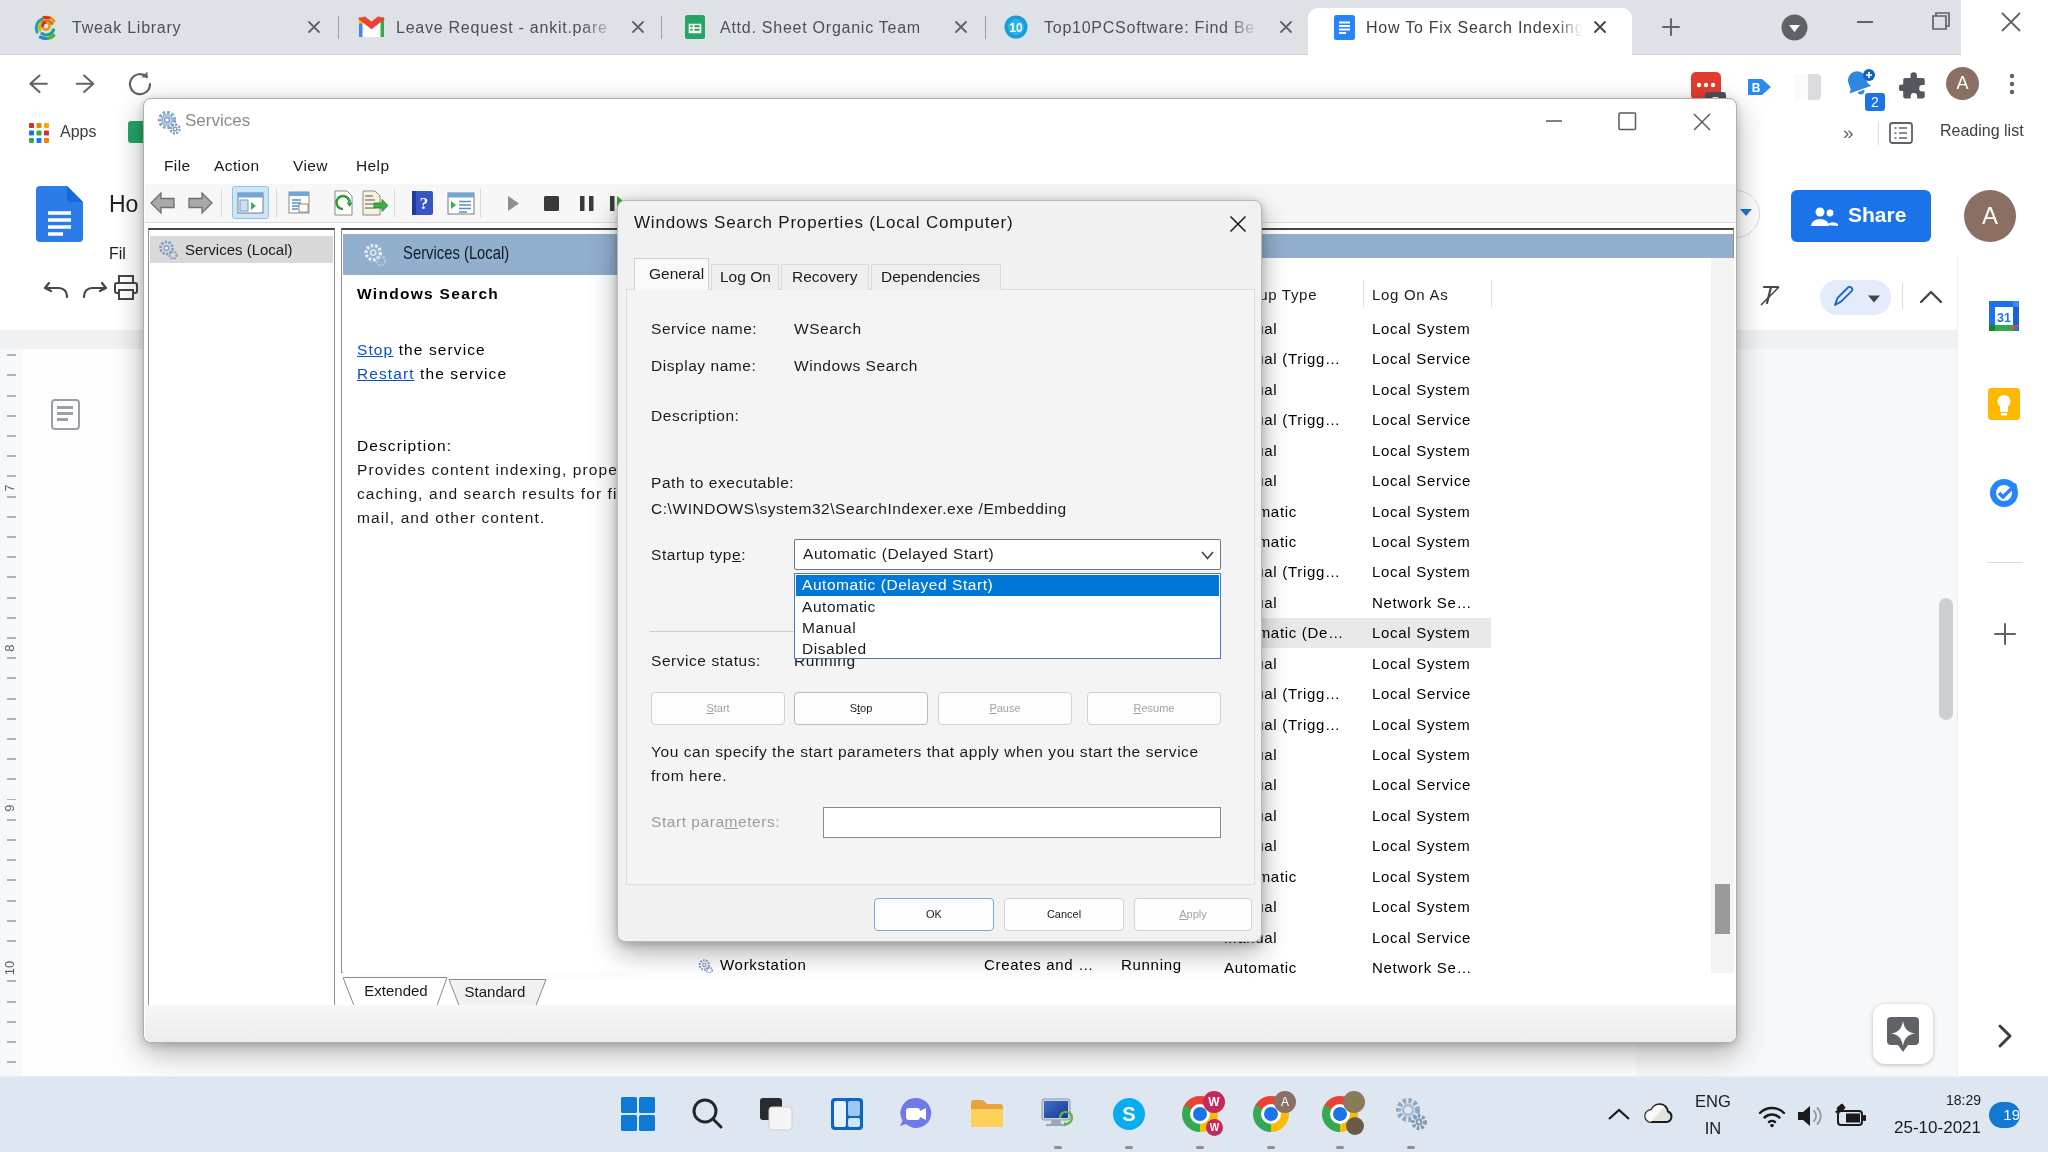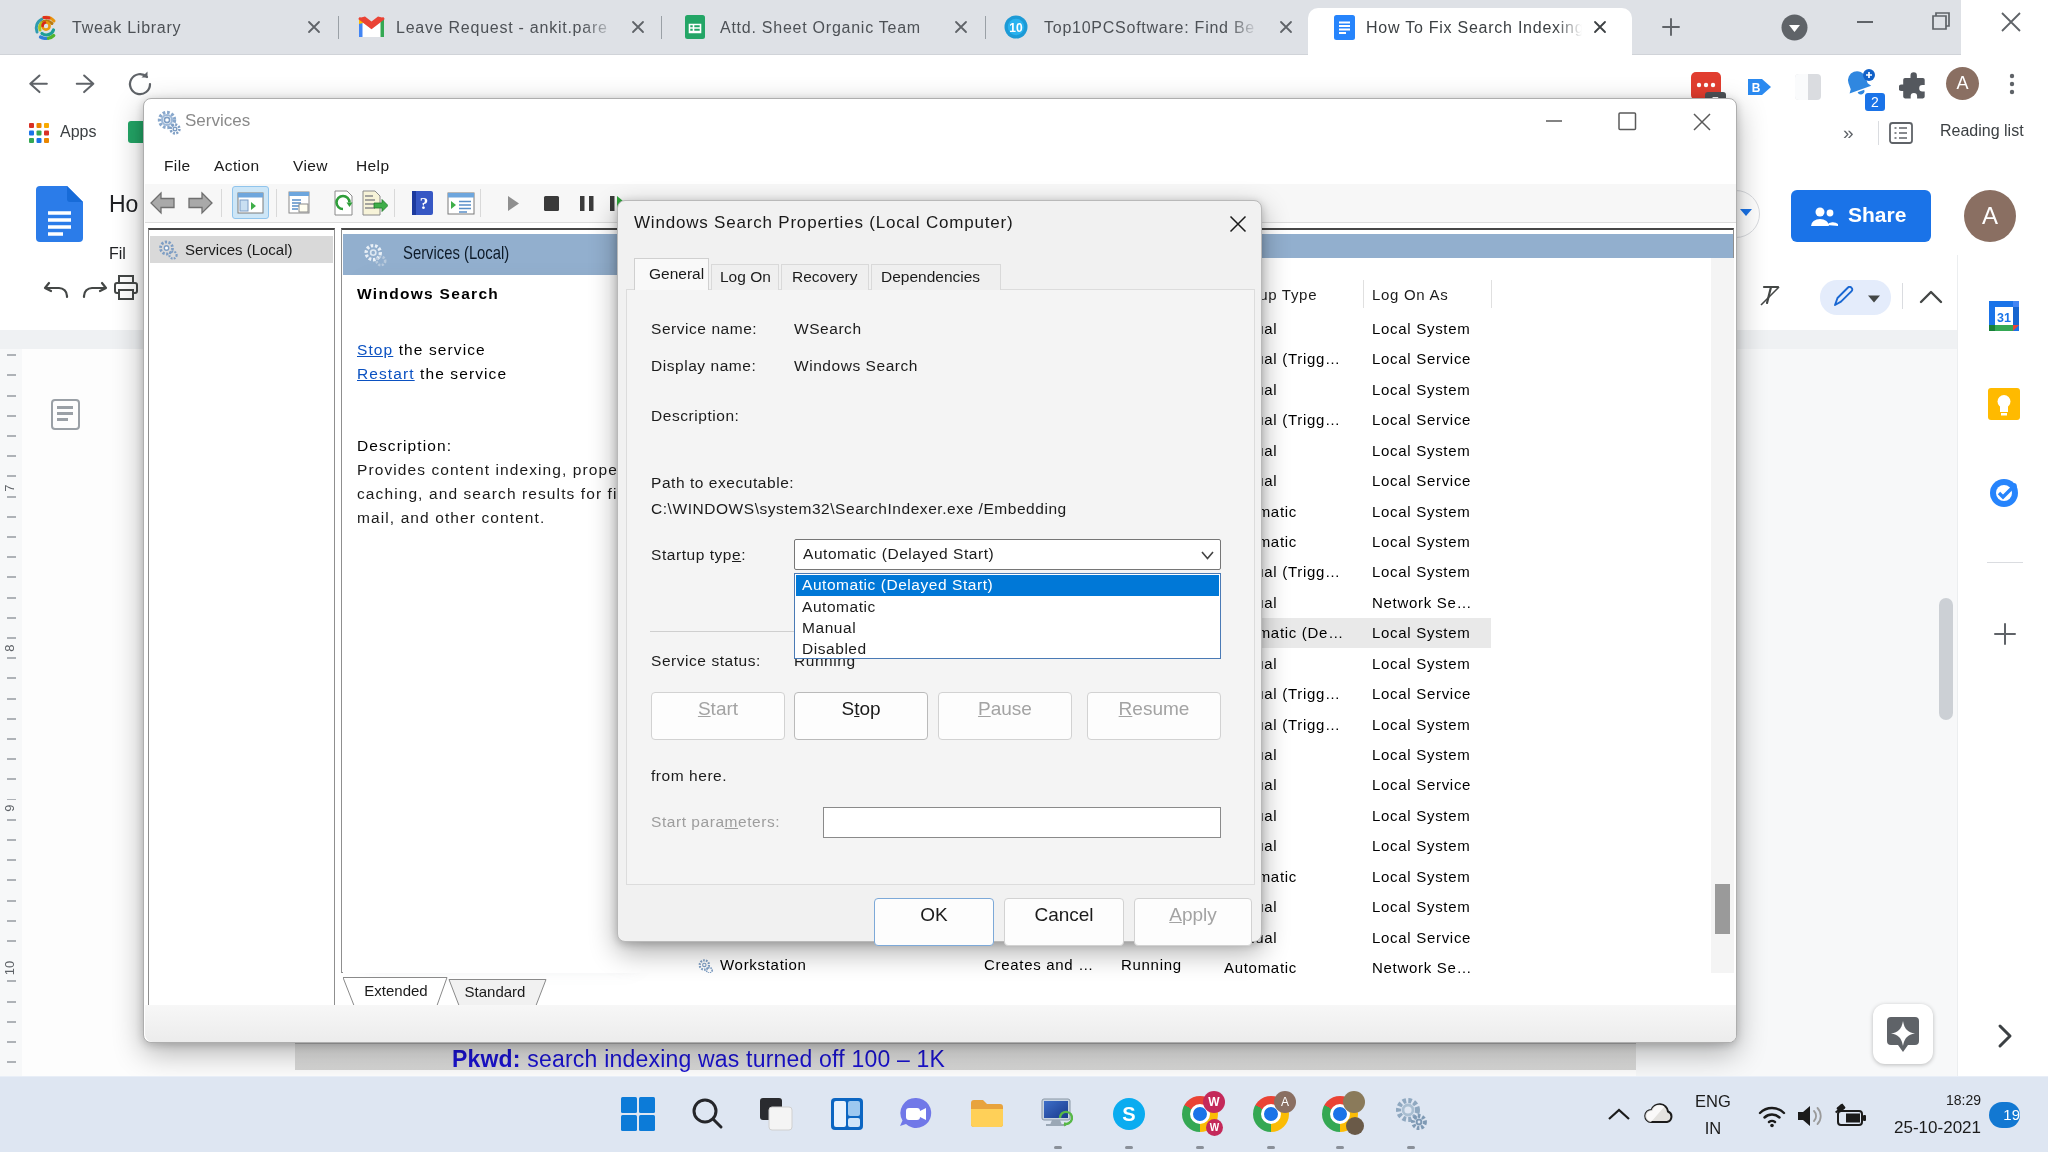--- a/index.html
+++ b/index.html
@@ -44,21 +44,21 @@
 #extpanel { position:absolute; left:1px; top:45px; width:286px; height:698px; background:#fff; box-shadow:14px 0 18px -10px rgba(120,130,140,0.35); }
 #svclist { position:absolute; left:287px; top:28px; width:1082px; height:715px; background:#fff; overflow:hidden; }
 #listscroll { position:absolute; left:1369px; top:28px; width:23px; height:715px; background:#f4f4f4; }
 #svclist div { letter-spacing:0.7px; } 
 #statusstrip { position:absolute; left:1px; top:906px; width:1592px; height:37px; background:linear-gradient(180deg,#f7f7f7,#ececec); border-radius:0 0 8px 8px; }
 
 
 #dlg { left:617px; top:200px; width:645px; height:742px; background:#f1f1f1; border-radius:8px; border:1px solid #b9b9b9; box-shadow:0 10px 28px rgba(0,0,0,0.33), 0 2px 8px rgba(0,0,0,0.2); }
 .dlbl { position:absolute; font-size:15.5px; letter-spacing:0.55px; color:#1b1b1b; white-space:nowrap; }
 .gray { color:#9d9d9d; }
-.dbtn { position:absolute; width:134px; height:48px; background:#fdfdfd; border:1px solid #d2d2d2; border-radius:4px; font-size:19px; color:#1b1b1b; text-align:center; line-height:31px; }
+.dbtn { position:absolute; width:134px; height:33px; background:#fdfdfd; border:1px solid #d2d2d2; border-radius:4px; font-size:11px; color:#1b1b1b; text-align:center; line-height:31px; }
 .dbtn.dis { color:#a3a3a3; }
 
 
 #taskbar { left:0; top:1076px; width:2048px; height:76px; background:#dee6f2; border-top:1px solid #e8eef7; }
 .ind { position:absolute; top:69px; width:8px; height:3px; border-radius:2px; background:#8a9099; }
 .chrome { position:absolute; top:19px; width:36px; height:36px; border-radius:50%;
   background:conic-gradient(from 60deg, #fbbc05 0 120deg, #34a853 120deg 240deg, #ea4335 240deg 360deg); }
 .chrome::after { content:""; position:absolute; left:8px; top:8px; width:20px; height:20px; border-radius:50%; background:#1a73e8; border:3px solid #fff; box-sizing:border-box; }
 </style>
 </head>
@@ -292,23 +292,20 @@
     <div class="abs" id="vruler"></div>
     <div class="rnum" style="top:150px">7</div>
     <div class="rnum" style="top:310px">8</div>
     <div class="rnum" style="top:470px">9</div>
     <div class="rnum" style="top:630px">10</div>
 
     <div class="abs" style="left:51px;top:69px;width:29px;height:31px;border:2px solid #9aa0a6;border-radius:4px">
       <div style="position:absolute;left:4px;top:5px;width:16px;height:2.5px;background:#9aa0a6"></div>
       <div style="position:absolute;left:4px;top:11px;width:16px;height:2.5px;background:#9aa0a6"></div>
       <div style="position:absolute;left:4px;top:17px;width:11px;height:2.5px;background:#9aa0a6"></div>
-    </div>
-    <div id="grayband">
-      <div class="abs" style="left:157px;top:2px;font-size:23px;letter-spacing:0.2px;color:#1a12cf;white-space:nowrap"><b>Pkwd:</b> search indexing was turned off 100 – 1K</div>
     </div>
     <div id="sidebar">
 
       <svg class="abs" style="left:29px;top:44px" width="34" height="34" viewBox="0 0 34 34">
         <rect x="2" y="2" width="30" height="30" fill="#1a73e8"></rect>
         <rect x="8" y="8" width="18" height="18" fill="#fff"></rect>
         <rect x="26" y="8" width="6" height="18" fill="#1765cf"></rect>
         <rect x="8" y="26" width="18" height="6" fill="#34a853"></rect>
         <rect x="2" y="26" width="6" height="6" fill="#188038"></rect>
         <rect x="26" y="2" width="6" height="6" fill="#4285f4"></rect>
@@ -583,20 +580,21 @@
       <div class="dlbl" style="left:7px;top:2px;color:#fff">Automatic (Delayed Start)</div>
       <div class="dlbl" style="left:7px;top:24px">Automatic</div>
       <div class="dlbl" style="left:7px;top:45px">Manual</div>
       <div class="dlbl" style="left:7px;top:66px">Disabled</div>
     </div>
 
     <div class="dbtn dis" style="left:33px;top:491px"><span style="text-decoration:underline">S</span>tart</div>
     <div class="dbtn" style="left:176px;top:491px;border-color:#bababa">S<span style="text-decoration:underline">t</span>op</div>
     <div class="dbtn dis" style="left:320px;top:491px"><span style="text-decoration:underline">P</span>ause</div>
     <div class="dbtn dis" style="left:469px;top:491px"><span style="text-decoration:underline">R</span>esume</div>
+    <div class="dlbl" style="left:33px;top:542px">You can specify the start parameters that apply when you start the service</div>
     <div class="dlbl" style="left:33px;top:566px">from here.</div>
     <div class="dlbl gray" style="left:33px;top:612px">Start para<span style="text-decoration:underline">m</span>eters:</div>
     <div class="abs" style="left:205px;top:606px;width:398px;height:31px;background:#fff;border:1px solid #8a8a8a"></div>
 
     <div class="dbtn" style="left:256px;top:697px;width:120px;border-color:#7da9d8">OK</div>
     <div class="dbtn" style="left:386px;top:697px;width:120px">Cancel</div>
     <div class="dbtn dis" style="left:516px;top:697px;width:118px"><span style="text-decoration:underline">A</span>pply</div>
   </div>
   <div id="taskbar" class="abs">
 

